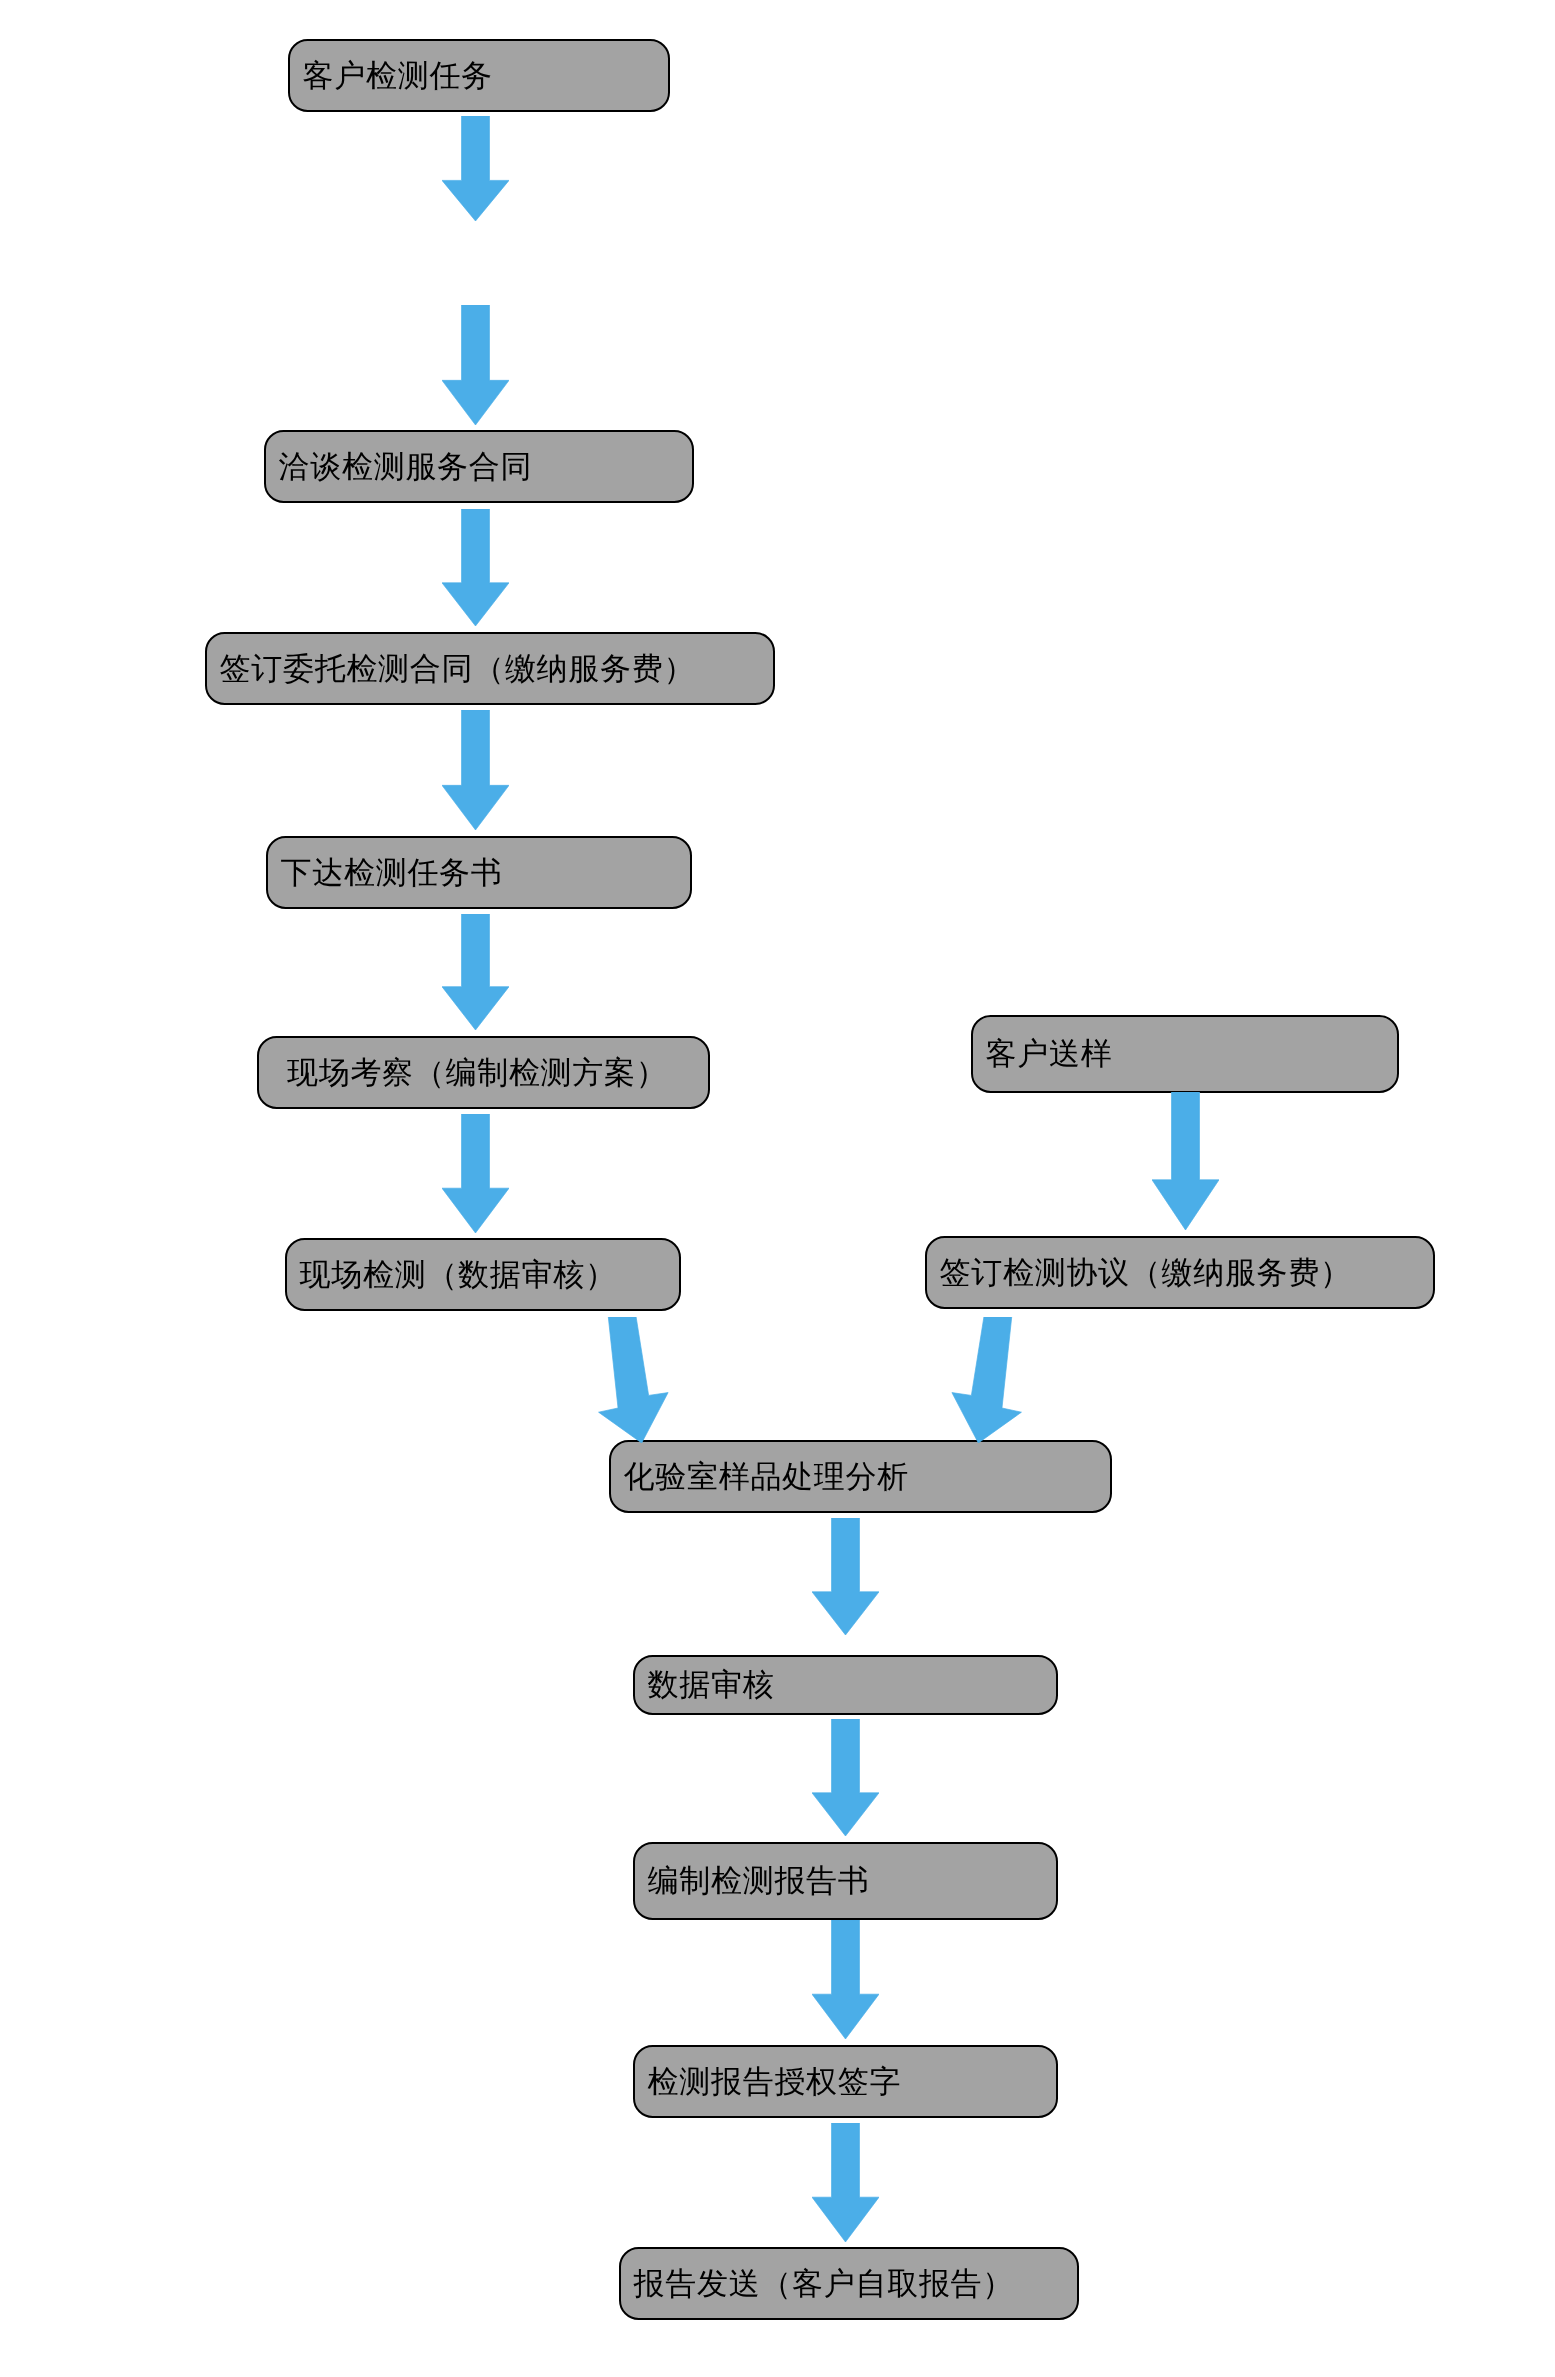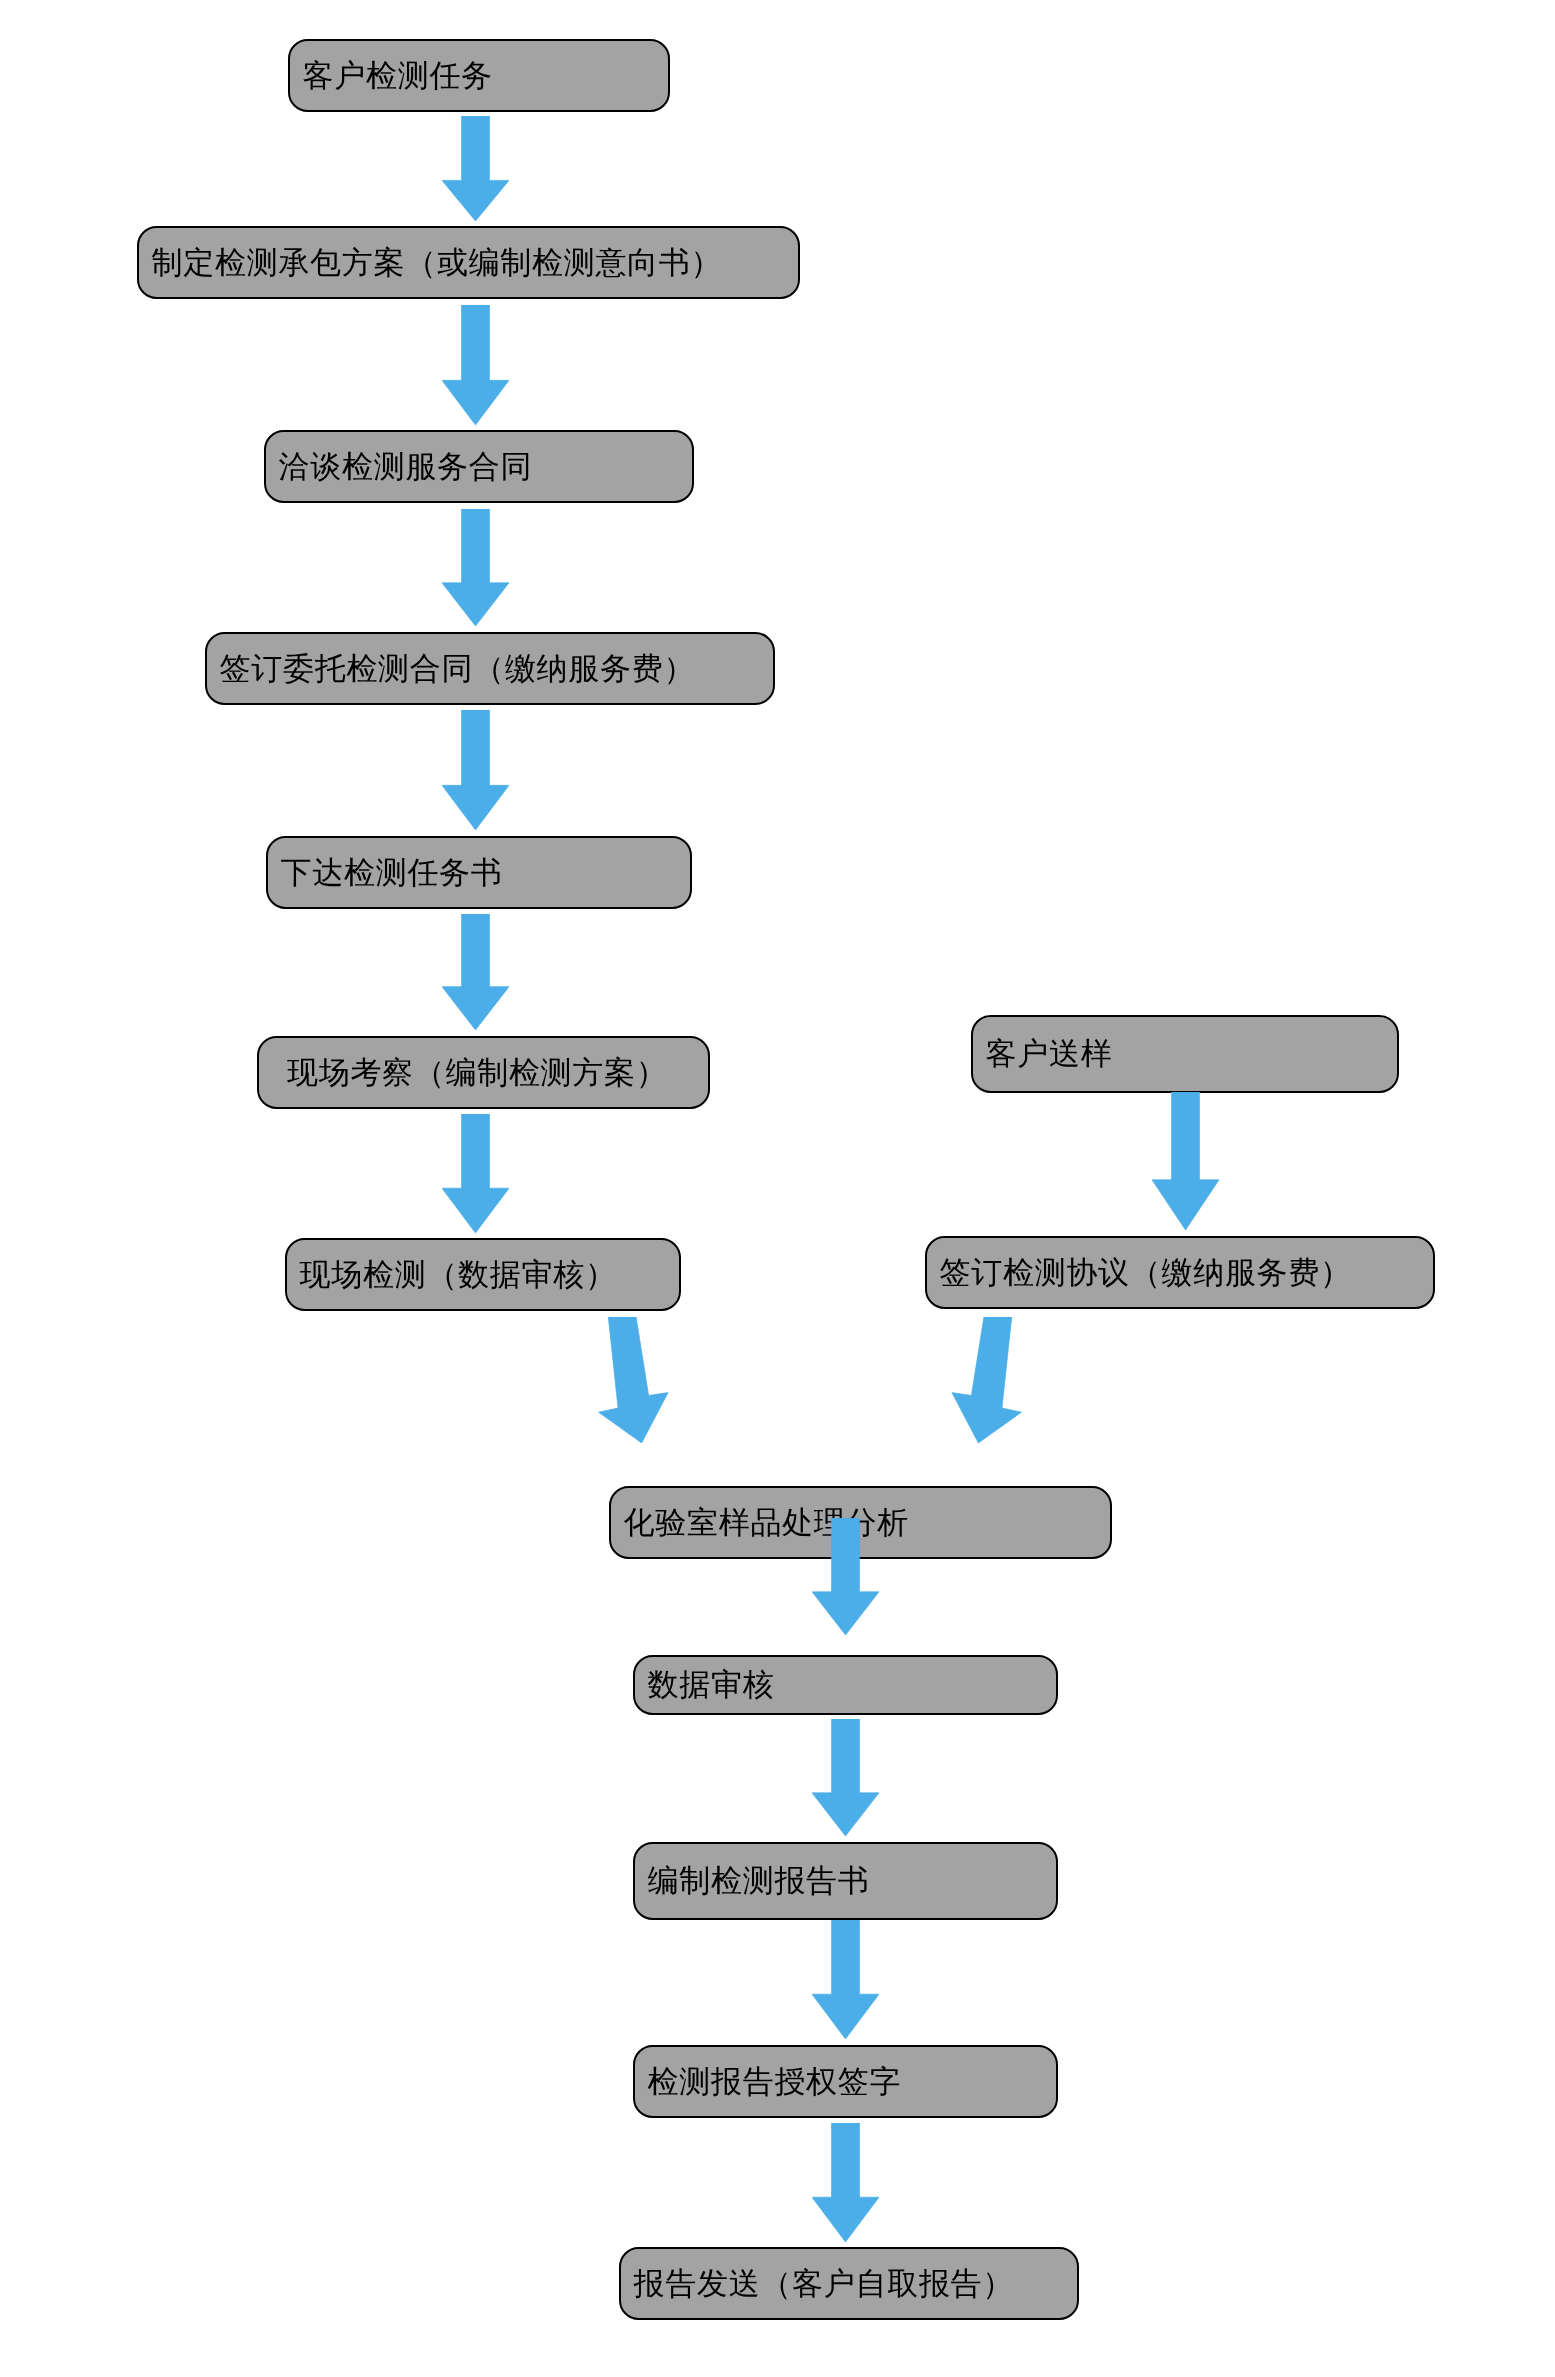--- a/index.html
+++ b/index.html
@@ -45,23 +45,20 @@
 </style>
 </head>
 <body>
 
 <div id="canvas">
 
   <div class="node" style="left:288px; top:39px; width:382px; height:73px;">
     <span>客户检测任务</span>
   </div>
 
-  <div class="node" style="left:137px; top:226px; width:663px; height:73px;">
-    <span>制定检测承包方案（或编制检测意向书）</span>
-  </div>
 
   <div class="node" style="left:264px; top:430px; width:430px; height:73px;">
     <span>洽谈检测服务合同</span>
   </div>
 
   <div class="node" style="left:205px; top:632px; width:570px; height:73px;">
     <span>签订委托检测合同（缴纳服务费）</span>
   </div>
 
   <div class="node" style="left:266px; top:836px; width:426px; height:73px;">
@@ -77,21 +74,21 @@
   </div>
 
   <div class="node" style="left:971px; top:1015px; width:428px; height:78px;">
     <span>客户送样</span>
   </div>
 
   <div class="node" style="left:925px; top:1236px; width:510px; height:73px;">
     <span>签订检测协议（缴纳服务费）</span>
   </div>
 
-  <div class="node" style="left:609px; top:1440px; width:503px; height:73px;margin-top:46px;">
+  <div class="node" style="left:609px; top:1440px; width:503px; height:73px;">
     <span>化验室样品处理分析</span>
   </div>
 
   <div class="node" style="left:633px; top:1655px; width:425px; height:60px;">
     <span>数据审核</span>
   </div>
 
   <div class="node" style="left:633px; top:1842px; width:425px; height:78px;">
     <span>编制检测报告书</span>
   </div>

